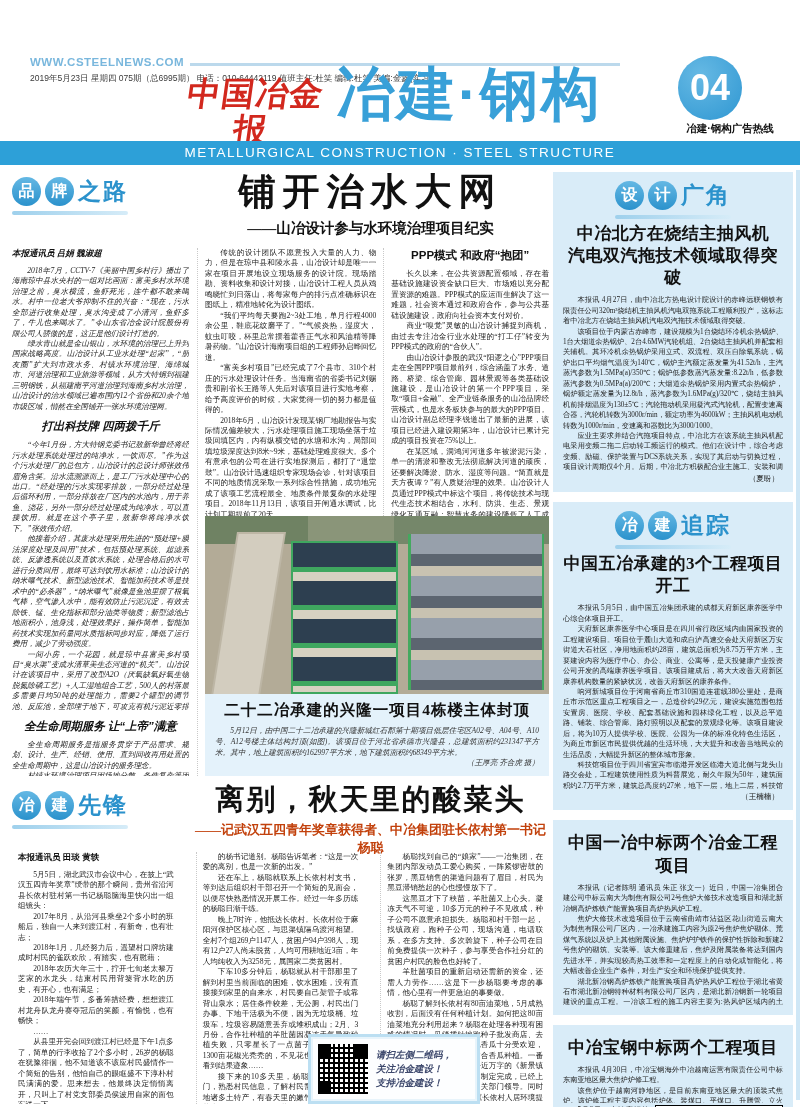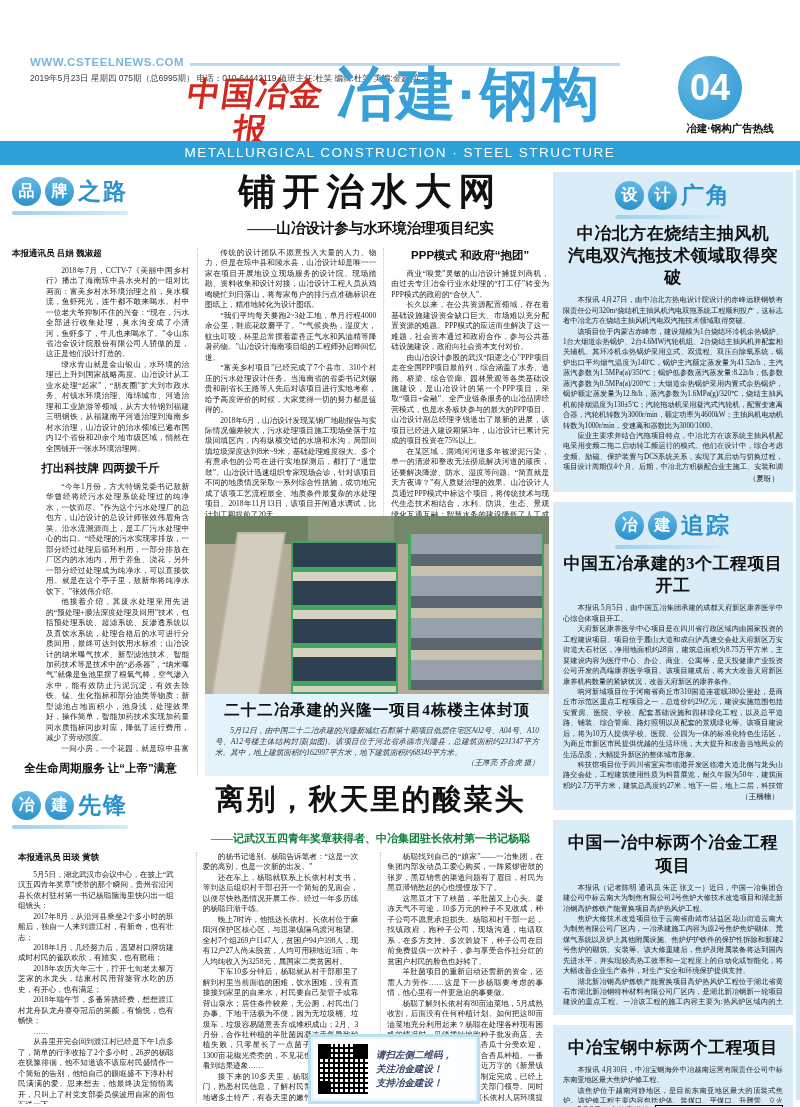--- a/index.html
+++ b/index.html
@@ -41,30 +41,30 @@
   
   .left{position:absolute;top:172px;left:12px;width:537px;height:926px;}
   .a1-head{display:flex;height:68px;}
   .a1-badge{width:180px;padding-top:4px;}
   .a1-title-block{flex:1;text-align:center;}
   .a1-headline{font-size:37px;font-weight:900;letter-spacing:7px;color:#111;line-height:1.1;}
   .a1-sub{font-size:14.5px;font-weight:bold;margin-top:6px;color:#111;}
   .a1-body{display:flex;margin-top:8px;}
   .col{font-size:7.6px;line-height:1.38;text-align:justify;color:#222;}
   .col p{margin:0;text-indent:2em;}
-  .col1{width:178px;height:528px;overflow:hidden;padding-right:8px;}
+  .col1{width:178px;height:528px;overflow:hidden;padding-right:8px;font-style:italic;}
   .rightpart{width:351px;border-left:1px dotted #c9c9c9;padding-left:0;}
   .cols23{display:flex;height:268px;overflow:hidden;}
   .col2{width:176px;overflow:hidden;padding:0 7px;}
   .col3{width:162px;overflow:hidden;border-left:1px dotted #c9c9c9;padding-left:7px;}
   .byline{font-size:8.5px;font-weight:bold;margin-bottom:6px;text-indent:0;
           font-family:"Liberation Sans",sans-serif;color:#111;}
   .subhead{font-size:11.5px;font-weight:900;text-align:center;margin:7px 0 5px 0;color:#111;
            font-family:"Liberation Sans",sans-serif;}
-  .seg{overflow:hidden;margin-left:34px;}
+  .seg{overflow:hidden;}
   .photo{position:relative;height:178px;margin-left:7px;background:#b3ab97;overflow:hidden;}
   .photo .trees{position:absolute;top:0;left:0;right:0;height:16%;
      background:linear-gradient(90deg,#6f8263 0 30%,#8a9579 30% 55%,#75876a 55% 100%);}
   .photo .road{position:absolute;left:6%;top:10%;bottom:0;width:13%;background:#d3cdbf;
      transform:skewX(-9deg);box-shadow:0 0 0 2px #bdb6a5;}
   .photo .pits{position:absolute;left:25%;top:14%;width:30%;height:84%;
      background:repeating-linear-gradient(180deg,#2d3f50 0 24px,#3fa75f 24px 29px,#d7d1c1 29px 38px);
      border:2px solid #3fa75f;}
   .photo .roofs{position:absolute;right:1.5%;top:10%;width:38%;height:88%;
      background:repeating-linear-gradient(180deg,#97a0ab 0 20px,#5c6570 20px 32px,#c8c2b1 32px 42px);
@@ -72,21 +72,21 @@
   .caption{height:82px;margin-left:7px;background:#e4f2fb;padding:6px 10px 0 10px;box-sizing:border-box;}
   .caption-title{font-size:15.5px;font-weight:900;text-align:center;color:#111;letter-spacing:1px;}
   .caption-text{font-size:7.6px;line-height:1.45;font-style:italic;color:#333;margin-top:4px;text-align:justify;text-indent:2em;}
   .caption-credit{text-align:right;font-size:7.6px;font-style:italic;color:#333;}
   
   .a2{margin-top:8px;}
   .a2-head{display:flex;height:62px;}
   .a2-badge{width:180px;padding-top:6px;}
   .a2-title-block{flex:1;text-align:center;}
   .a2-headline{font-size:29px;font-weight:900;letter-spacing:2px;color:#111;line-height:1.1;}
-  .a2-sub{font-size:11px;font-weight:bold;margin-top:15px;color:#15803d;}
+  .a2-sub{font-size:13px;font-weight:bold;margin-top:5px;color:#c2410c;}
   .a2-body{position:relative;display:flex;margin-top:6px;height:252px;gap:16px;}
   .a2-body .bcol{width:172px;height:252px;overflow:hidden;padding:0 6px;}
   .a2-body .bcol + .bcol{border-left:1px dotted #c9c9c9;}
   .qr-box{position:absolute;left:296px;bottom:0px;width:172px;height:70px;background:#fdfeff;
           border:3px solid #bcdff2;box-shadow:inset 0 0 0 2px #e8f4fb;display:flex;align-items:center;
           padding:5px 7px;box-sizing:border-box;}
   .qr{width:50px;height:50px;flex:0 0 50px;
       background:
         linear-gradient(#000,#000) 0 0/13px 13px no-repeat,
         linear-gradient(#000,#000) 100% 0/13px 13px no-repeat,
@@ -179,22 +179,22 @@
         <div class="cols23">
           <div class="col col2">
               <p>传统的设计团队不愿意投入大量的人力、物力，但是在琼中县和陵水县，山冶设计却是唯一一家在项目开展地设立现场服务的设计院。现场踏勘、资料收集和设计对接，山冶设计工程人员从鸡鸣晓忙到日落山，将每家每户的排污点准确标识在图纸上，精准地转化为设计图纸。</p>
               <p>“我们平均每天要跑2~3处工地，单月行程4000余公里，鞋底花纹磨平了。”“气候炎热，湿度大，蚊虫叮咬，杯里总常摆着藿香正气水和风油精等降暑药物。”山冶设计海南项目组的工程师孙启晔回忆道。</p>
               <p>“富美乡村项目”已经完成了7个县市、310个村庄的污水处理设计任务。当海南省的省委书记刘赐贵和副省长王路等人先后对该项目进行实地考察，给予高度评价的时候，大家觉得一切的努力都是值得的。</p>
               <p>2018年6月，山冶设计发现某钢厂地勘报告与实际情况偏差较大，污水处理项目施工现场坐落于垃圾回填区内，内有纵横交错的水塘和水沟，局部回填垃圾深度达到8米~9米，基础处理难度很大。多个有意承包的公司在进行实地探测后，都打了“退堂鼓”。山冶设计迅速组织专家现场会诊，针对该项目不同的地质情况采取一系列综合性措施，成功地完成了该项工艺流程最全、地质条件最复杂的水处理项目。2018年11月13日，该项目开闸通水调试，比计划工期提前了20天。</p>
             </div>
           <div class="col col3">
             <div class="subhead" style="margin-top:0">PPP模式 和政府“抱团”</div>
             <div>
+                <p>长久以来，在公共资源配置领域，存在着基础设施建设资金缺口巨大、市场难以充分配置资源的难题。PPP模式的应运而生解决了这一难题，社会资本通过和政府合作，参与公共基础设施建设，政府向社会资本支付对价。</p>
                 <p>商业“嗅觉”灵敏的山冶设计捕捉到商机，由过去专注冶金行业水处理的“打工仔”转变为PPP模式的政府的“合伙人”。</p>
-                <p>长久以来，在公共资源配置领域，存在着基础设施建设资金缺口巨大、市场难以充分配置资源的难题。PPP模式的应运而生解决了这一难题，社会资本通过和政府合作，参与公共基础设施建设，政府向社会资本支付对价。</p>
                 <p>由山冶设计参股的武汉“阳逻之心”PPP项目走在全国PPP项目最前列，综合涵盖了水务、道路、桥梁、综合管廊、园林景观等各类基础设施建设，是山冶设计的第一个PPP项目，采取“项目+金融”、全产业链条服务的山冶品牌经营模式，也是水务板块参与的最大的PPP项目。山冶设计副总经理李锐道出了最新的进展，该项目已经进入建设期第3年，山冶设计已累计完成的项目投资在75%以上。</p>
                 <p>在某区域，洞鸿河河道多年被淤泥污染，单一的清淤和整改无法彻底解决河道的顽疾，还要解决降淤、防水、湿度等问题。“简直就是天方夜谭？”有人质疑治理的效果。山冶设计人员通过PPP模式中标这个项目，将传统技术与现代生态技术相结合，水利、防洪、生态、景观绿化互通互融；智慧水务的建设降低了人工成本，提高了管理水平；生态水务的建设实现了污废水资源化利用，促进循环经济和生态经济的发展；海绵城市的建设解决了雨水净化和资源化利用……该项目实现了“岸上水下”全方位整治。</p>
               </div>
           </div>
         </div>
         <div class="photo">
           <div class="trees"></div>
           <div class="road"></div>
           <div class="pits"></div>
           <div class="roofs"></div>

